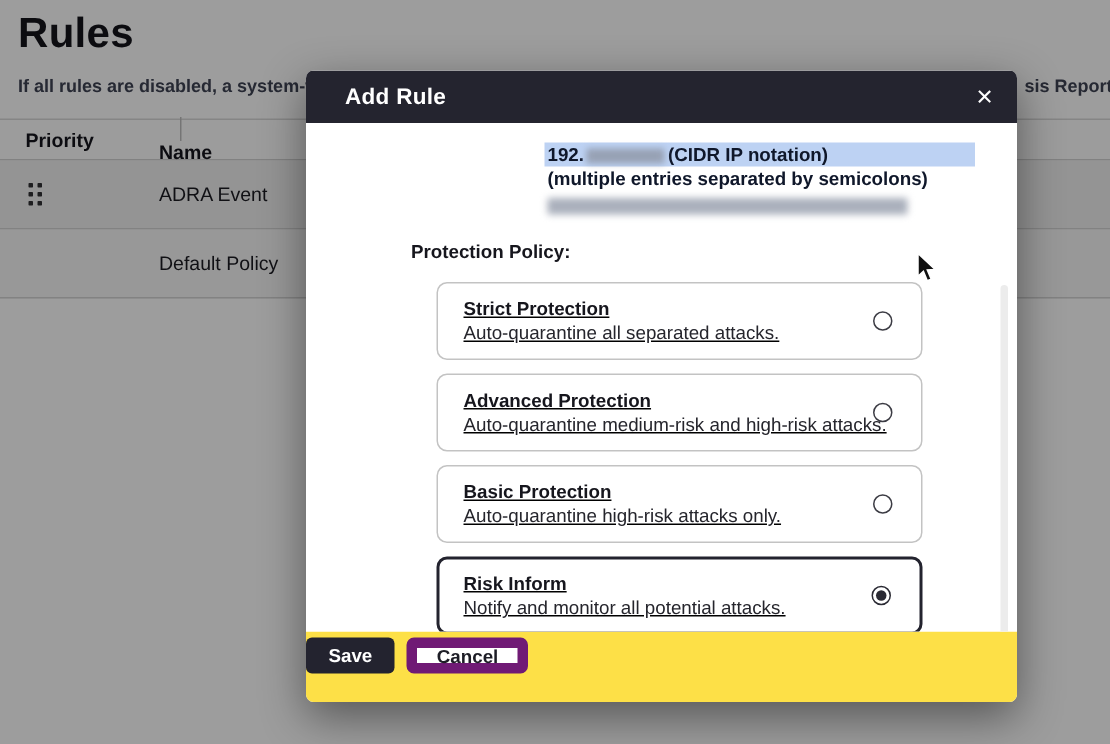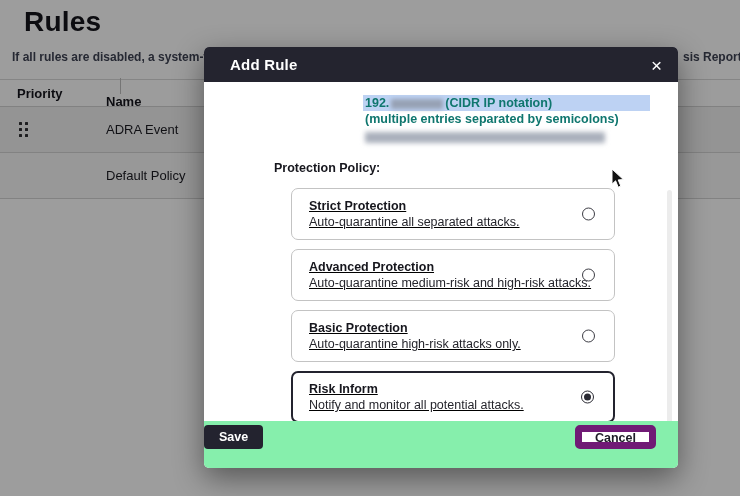--- a/index.html
+++ b/index.html
@@ -8,21 +8,21 @@
     --highlight:#bdd2f3;
     --selected-border:#23232e;
   }
   *{margin:0;padding:0;box-sizing:border-box;}
   html,body{width:740px;height:496px;overflow:hidden;}
   body{font-family:"Liberation Sans", sans-serif;background:#fff;}
   .stage{position:relative;width:740px;height:496px;background:#fff;overflow:hidden;}
 
   
   .page{position:absolute;inset:0;background:#fff;}
-  .page-title{position:absolute;left:24px;top:6px;font-size:28px;font-weight:800;color:#14141b;letter-spacing:.2px;}
+  .page-title{position:absolute;left:12px;top:6px;font-size:28px;font-weight:800;color:#14141b;letter-spacing:.2px;}
   .page-desc{position:absolute;left:12px;top:50px;font-size:12px;font-weight:700;color:#3f4354;white-space:nowrap;}
   .page-desc-right{position:absolute;left:683px;top:50px;font-size:12px;font-weight:700;color:#3f4354;white-space:nowrap;}
 
   .rules-table{position:absolute;left:0;top:79px;width:740px;}
   .t-header{display:flex;align-items:center;height:28px;border-top:1px solid #d9d9d9;border-bottom:1px solid #d2d2d2;background:#fdfdfd;}
   .t-header .c-priority{width:106px;padding-left:17px;font-size:13px;font-weight:700;color:#15151c;}
   .t-header .c-name{display:flex;align-items:center;font-size:13px;font-weight:700;color:#15151c;flex-direction:column;}
   .col-divider{width:1px;height:16px;background:#bfbfbf;margin-right:6px;}
   .t-row{display:flex;align-items:center;height:46px;border-bottom:1px solid #d4d4d4;}
   .t-row.odd{background:#f0f0f0;}
@@ -35,40 +35,40 @@
   
   .overlay{position:absolute;inset:0;background:rgba(0,0,0,0.385);z-index:5;}
 
   
   .modal{position:absolute;left:204px;top:47px;width:474px;height:421px;background:#fff;border-radius:5px;box-shadow:0 10px 30px rgba(0,0,0,0.45);z-index:10;overflow:hidden;}
   .modal-header{height:35px;background:var(--header-bg);display:flex;align-items:center;padding-left:26px;position:relative;}
   .modal-title{color:#fff;font-size:15px;font-weight:700;letter-spacing:.2px;}
   .modal-close{position:absolute;right:11px;top:50%;transform:translateY(-50%);color:#fff;font-size:19px;font-weight:400;line-height:1;cursor:pointer;padding:2px 5px;}
   .modal-body{position:relative;height:339px;overflow:hidden;background:#fff;}
 
-  .ip-block{position:absolute;left:159px;top:13px;width:292px;font-size:12.5px;font-weight:700;color:#0f766e;line-height:16px;white-space:nowrap;}
+  .ip-block{position:absolute;left:159px;top:13px;width:292px;font-size:12.5px;font-weight:700;color:#0f172a;line-height:16px;white-space:nowrap;}
   .hl{background:var(--highlight);width:287px;padding-left:2px;}
   .blur{display:inline-block;height:10px;background:#97a1b4;border-radius:1px;filter:blur(2px);vertical-align:middle;margin:0 2px;}
   .ip-line3{margin-top:1px;padding-left:2px;line-height:15px;}
   .blur-bar{display:block;width:240px;height:11px;background:#aab0bc;border-radius:1px;filter:blur(2.5px);margin:5px 0 0 2px;}
 
   .pp-label{position:absolute;left:26px;top:79px;font-size:12.5px;font-weight:700;color:#16161d;margin-left:44px;}
 
   .cards{position:absolute;left:87px;top:106px;width:324px;display:flex;flex-direction:column;gap:9px;text-decoration:underline;}
   .card{position:relative;border:1px solid #c3c3c3;border-radius:7px;background:#fff;padding:9px 46px 9px 17px;cursor:pointer;}
   .card.selected{border:2px solid var(--selected-border);padding:8px 45px 8px 16px;}
   .card-label{font-size:12.5px;font-weight:700;color:#16161d;line-height:16px;}
   .card-desc{font-size:12.5px;color:#25252c;line-height:16px;white-space:nowrap;}
   .radio{position:absolute;right:19px;top:50%;transform:translateY(-50%);width:13px;height:13px;border:1.5px solid #3c3c44;border-radius:50%;background:#fff;}
   .radio.checked{border-color:#2a2a33;}
   .radio.checked::after{content:"";position:absolute;inset:2px;background:#2a2a33;border-radius:50%;}
 
   .scroll-track{position:absolute;right:6px;top:108px;width:5px;height:235px;background:#ececec;border-radius:3px;cursor:pointer;}
 
-  .modal-footer{height:47px;display:flex;justify-content:space-between;gap:8px;padding:4px 22px 0 0;background:#86efac;}
+  .modal-footer{height:47px;display:flex;justify-content:flex-start;gap:8px;padding:4px 22px 0 0;background:#fde047;}
   .btn{height:24px;font-family:"Liberation Sans",sans-serif;font-size:12.5px;font-weight:700;border-radius:4px;cursor:pointer;line-height:1;}
   .btn-save{background:var(--save-bg);color:#fff;border:none;padding:0 15px;}
   .btn-cancel{background:#fff;color:#1d1d26;border:7px solid #701a75;border-radius:5px;padding:0 13px;}
 
   .cursor{position:absolute;left:611px;top:168px;z-index:30;pointer-events:none;}
 </style>
 </head>
 <body>
 
 <div class="stage">

